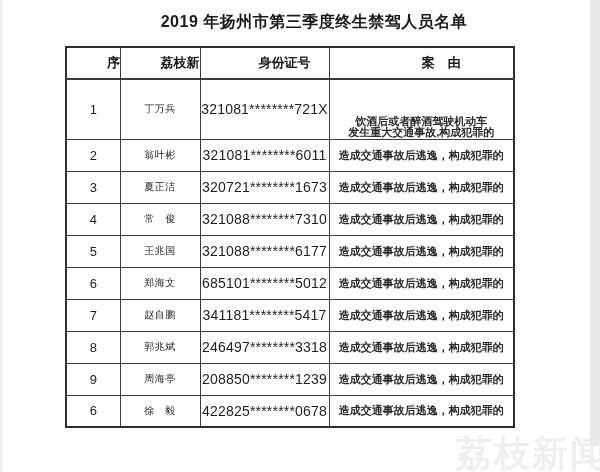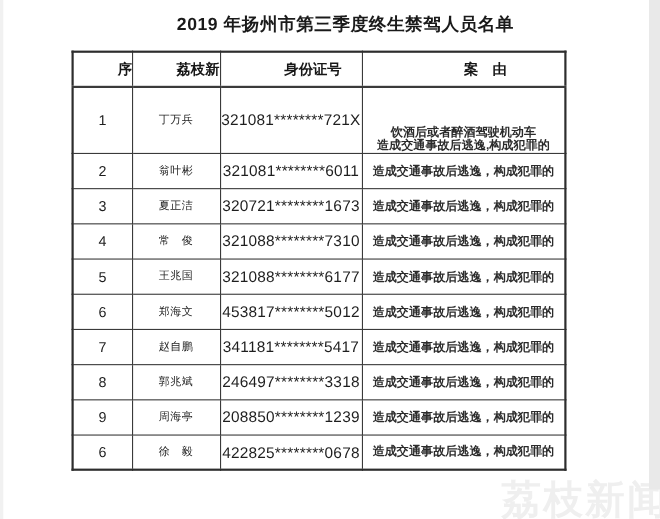--- a/index.html
+++ b/index.html
@@ -119,21 +119,21 @@
       </tr>
     </thead>
     <tbody>
       <tr class="row-tall">
         <td class="cell-no">1</td>
         <td class="cell-name">丁万兵</td>
         <td class="cell-id">321081********721X</td>
         <td class="cell-case">
           <div class="case-multi">
             <div>饮酒后或者醉酒驾驶机动车</div>
-            <div>造成交通事故后逃逸,构成犯罪的</div>
+            <div>发生重大交通事故,构成犯罪的</div>
           </div>
         </td>
       </tr>
       <tr>
         <td class="cell-no">2</td>
         <td class="cell-name">翁叶彬</td>
         <td class="cell-id">321081********6011</td>
         <td class="cell-case">造成交通事故后逃逸，构成犯罪的</td>
       </tr>
       <tr>
@@ -150,21 +150,21 @@
       </tr>
       <tr>
         <td class="cell-no">5</td>
         <td class="cell-name">王兆国</td>
         <td class="cell-id">321088********6177</td>
         <td class="cell-case">造成交通事故后逃逸，构成犯罪的</td>
       </tr>
       <tr>
         <td class="cell-no">6</td>
         <td class="cell-name">郑海文</td>
-        <td class="cell-id">453817********5012</td>
+        <td class="cell-id">685101********5012</td>
         <td class="cell-case">造成交通事故后逃逸，构成犯罪的</td>
       </tr>
       <tr>
         <td class="cell-no">7</td>
         <td class="cell-name">赵自鹏</td>
         <td class="cell-id">341181********5417</td>
         <td class="cell-case">造成交通事故后逃逸，构成犯罪的</td>
       </tr>
       <tr>
         <td class="cell-no">8</td>

